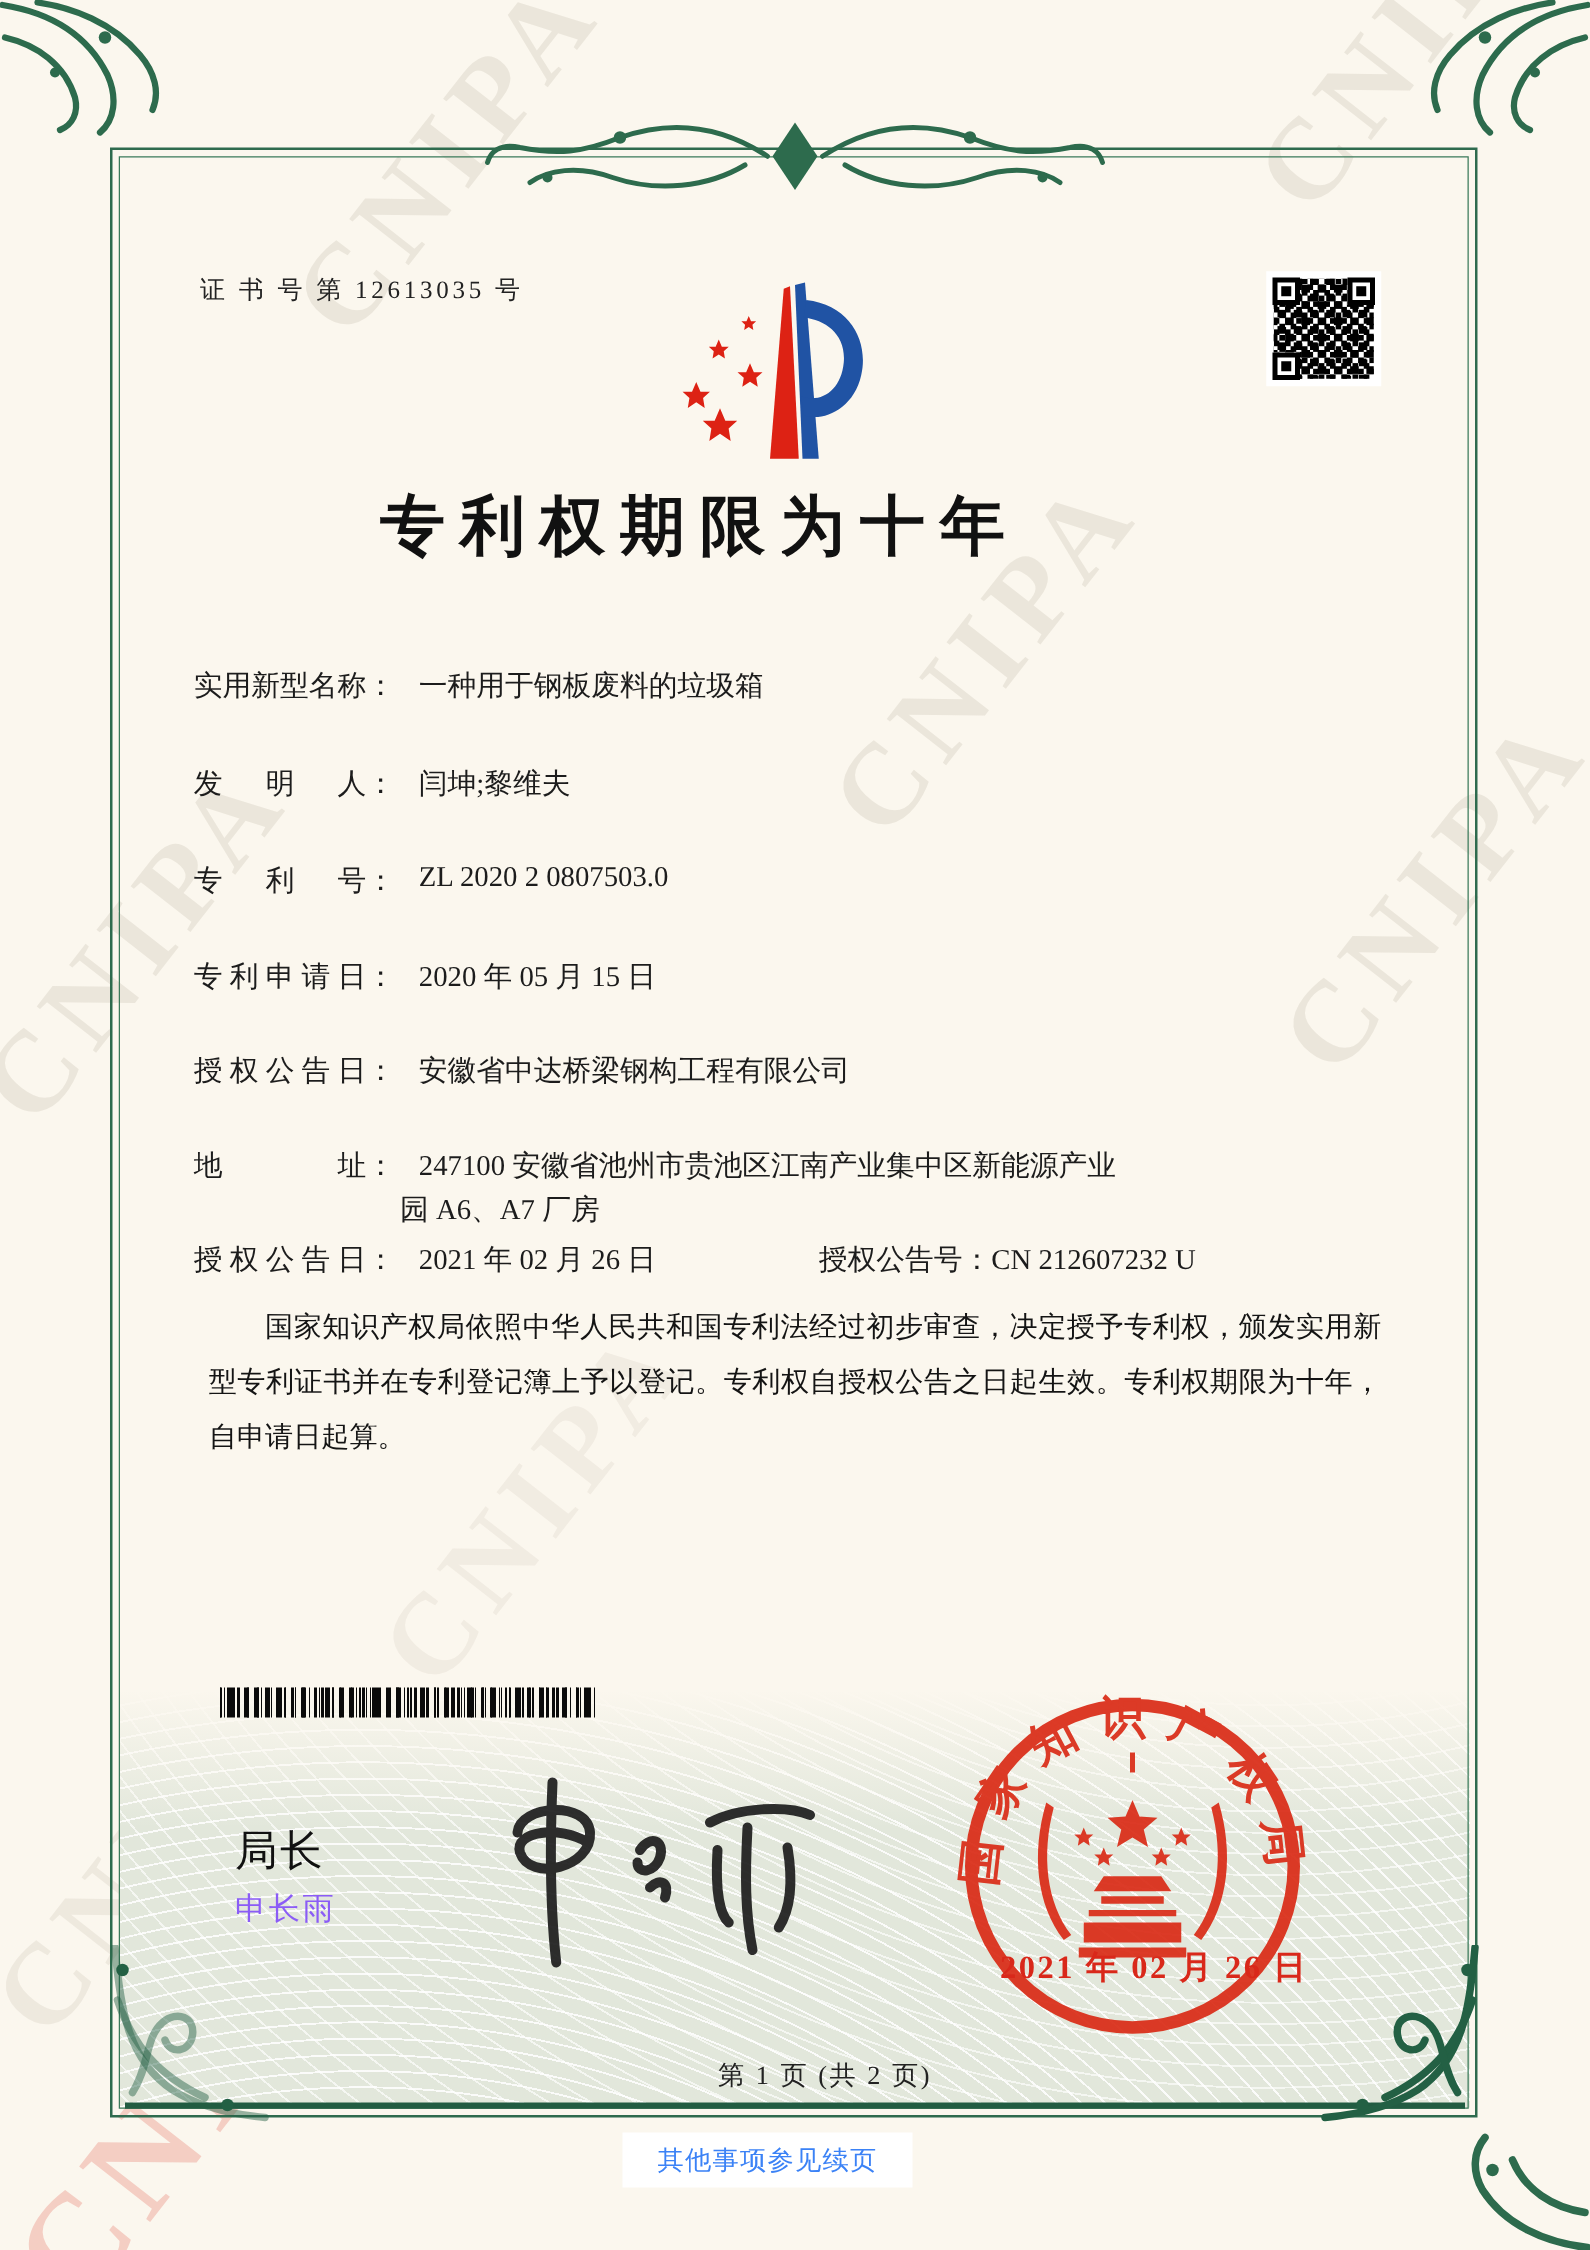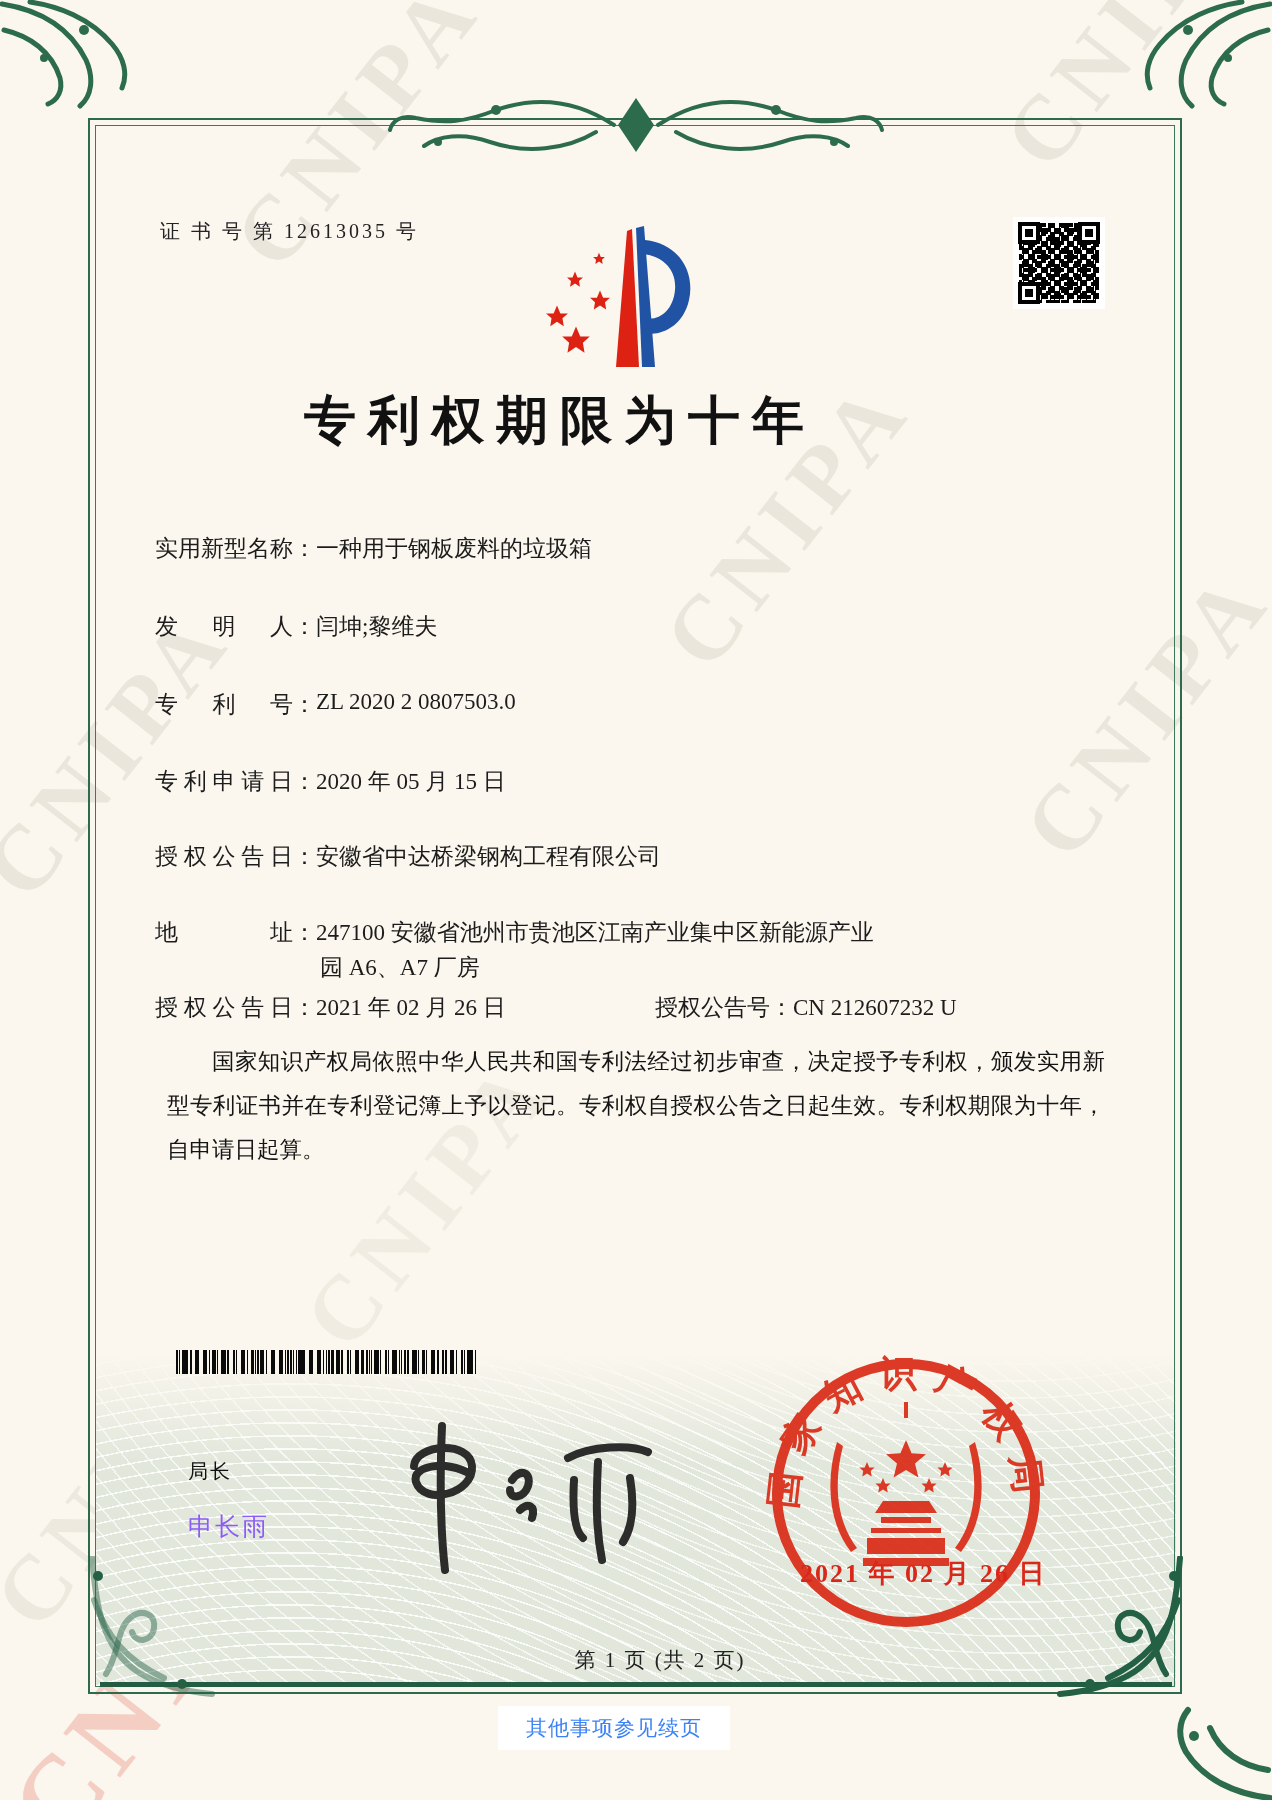--- a/index.html
+++ b/index.html
@@ -53,21 +53,21 @@
   .finder.f3{left:5px;bottom:5px;}
   .doc-title{
     position:absolute;left:0;top:386px;width:1120px;text-align:center;
     font-size:52px;font-weight:bold;letter-spacing:12px;color:#111;
   }
   
   .fields{position:absolute;left:155px;top:0;width:970px;font-size:23px;}
   .frow{position:absolute;left:0;white-space:nowrap;}
   .flabel{display:inline-block;width:138px;text-align:justify;text-align-last:justify;vertical-align:top;}
   .fcolon{display:inline-block;vertical-align:top;}
-  .fvalue{display:inline-block;margin-left:0;vertical-align:top;}
+  .fvalue{display:inline-block;margin-left:19px;vertical-align:top;}
   .addr2{position:absolute;left:165px;white-space:nowrap;}
   .grant2{position:absolute;left:500px;top:0;white-space:nowrap;}
   
   .body-text{
     position:absolute;left:155px;top:1028px;width:962px;
     font-size:22.5px;line-height:44px;text-align:justify;color:#141414;
   }
   .body-text p{margin:12px;text-indent:2em;}
   
   .wave{
@@ -81,21 +81,21 @@
   .wave::before{
     content:"";position:absolute;left:0;top:0;width:100%;height:110px;
     background:linear-gradient(#fbf7ee, rgba(251,247,238,0));
   }
   .barcode{
     position:absolute;left:176px;top:1350px;width:300px;height:24px;
     background-image:
       repeating-linear-gradient(90deg,#0a0a0a 0 2px,transparent 2px 3px,#0a0a0a 3px 4px,transparent 4px 8px,#0a0a0a 8px 12px,transparent 12px 14px,#0a0a0a 14px 15px,transparent 15px 19px),
       repeating-linear-gradient(90deg,#0a0a0a 0 1px,transparent 1px 6px,#0a0a0a 6px 8px,transparent 8px 15px);
   }
-  .sig-title{position:absolute;left:188px;top:1458px;font-size:20px;letter-spacing:2px;color:#111;text-align:center;}
+  .sig-title{position:absolute;left:188px;top:1458px;font-size:34px;letter-spacing:2px;color:#111;text-align:center;}
   .sig-name{position:absolute;left:188px;top:1510px;font-size:25px;letter-spacing:2px;color:#8b5cf6;}
   .signature{position:absolute;left:382px;top:1418px;}
   
   .seal{position:absolute;left:763px;top:1350px;width:286px;height:286px;opacity:0.92;}
   .seal-date{
     position:absolute;left:800px;top:1556px;font-size:26px;letter-spacing:2px;
     color:#d9281a;font-weight:bold;white-space:nowrap;
   }
   
   .page-footer{position:absolute;left:0;top:1646px;width:1320px;text-align:center;font-size:21px;color:#222;letter-spacing:2px;}

